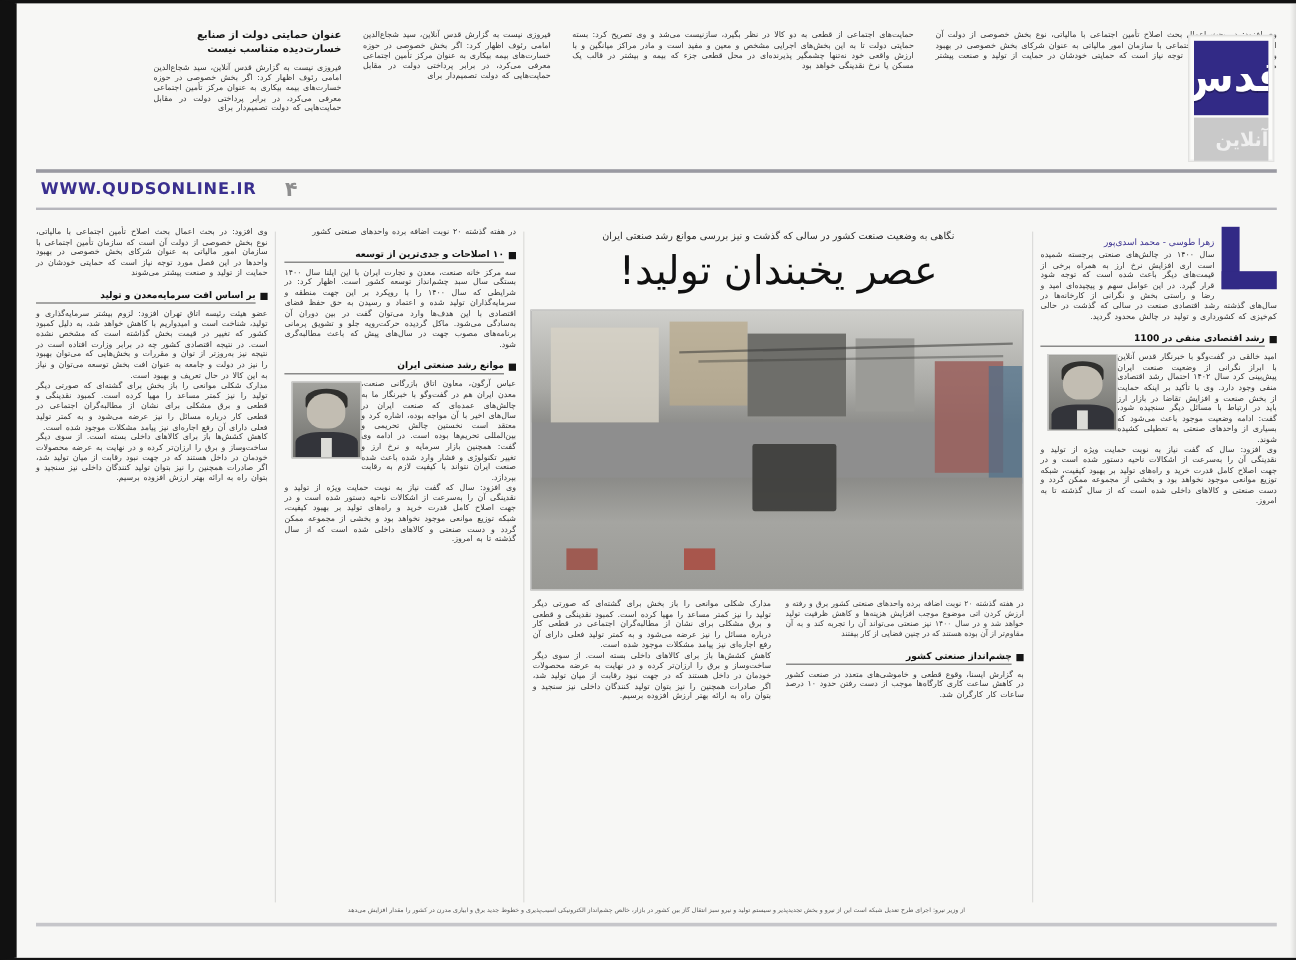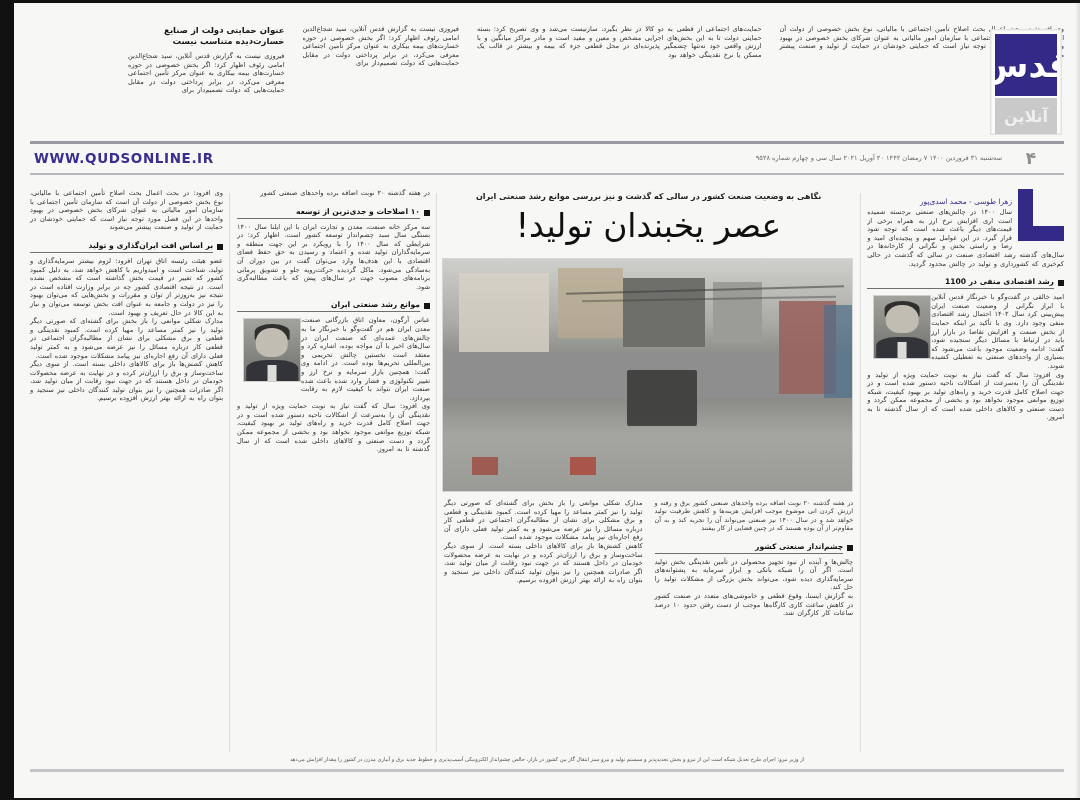--- a/index.html
+++ b/index.html
@@ -77,21 +77,21 @@
     display:flex;align-items:center;justify-content:center;
     position:relative;overflow:hidden;
   }
   .logo-top .glyph{
     color:#fff;font-size:34px;line-height:34px;font-weight:bold;
     direction:rtl;letter-spacing:-2px;
     text-shadow:0 1px 0 rgba(0,0,0,.25);
   }
   .logo-bot{
     flex:1;margin:2px 4px 0 4px;background:#c9c9c9;
-    display:flex;align-items:center;justify-content:center;
+    display:flex;align-items:center;
   }
   .logo-bot .glyph2{
     color:#efefef;font-size:16px;direction:rtl;font-weight:bold;
     letter-spacing:-1px;
   }
 
   
   .main{
     position:absolute;left:16px;right:16px;top:186px;bottom:46px;
     display:flex;gap:14px;direction:rtl;
@@ -102,21 +102,21 @@
 
   
   .main > .col + .col::after{
     content:"";position:absolute;top:4px;bottom:0;right:-7.5px;
     width:1px;background:#dcdcda;
   }
 
   
   .kicker{
     font-size:8px;line-height:11px;color:#222;text-align:center;
-    direction:rtl;font-weight:700;margin:2px 0 4px 0;
+    direction:rtl;font-weight:400;margin:2px 0 4px 0;
     filter:blur(.15px);
   }
   .headline{
     font-size:33px;line-height:40px;font-weight:normal;color:#101010;
     text-align:center;direction:rtl;margin:0 0 12px 0;
     letter-spacing:-.5px;
   }
   .photo{
     width:100%;height:232px;position:relative;overflow:hidden;
     background:#8e8e8e;border:1px solid #d6d6d4;
@@ -255,21 +255,20 @@
       </div>
       <div class="logo-bot">
         <span class="glyph2">آنلاین</span>
       </div>
     </div>
 
     <div class="masthead">
       <div class="rule-top"></div>
       <div class="mastrow">
         <span class="url">WWW.QUDSONLINE.IR</span>
-        <span class="datestrip">سه‌شنبه ۳۱ فروردین ۱۴۰۰  ۷ رمضان ۱۴۴۲  ۲۰ آوریل ۲۰۲۱  سال سی و چهارم  شماره ۹۵۲۸</span>
         <span class="pageno">۴</span>
       </div>
       <div class="rule-bot"></div>
     </div>
 
     <div class="main">
 
       <div class="col c-right">
         <div class="leadwrap">
           <div class="dropL">
@@ -325,21 +324,20 @@
           <span class="crate" style="left:31%;background:#a8564c"></span>
         </div>
 
         <div style="display:flex;gap:12px;direction:rtl;">
           <div style="flex:1">
             <div class="caption">در هفته گذشته ۲۰ نوبت اضافه برده واحدهای صنعتی کشور برق و رفته و ارزش کردن اتی موضوع موجب افزایش هزینه‌ها و کاهش ظرفیت تولید خواهد شد و در سال ۱۴۰۰ نیز صنعتی می‌تواند آن را تجربه کند و به آن مقاوم‌تر از آن بوده هستند که در چنین فضایی از کار بیفتند</div>
             <div class="sechead">
               <span class="bullet"></span>
               <span class="t">چشم‌انداز صنعتی کشور</span>
             </div>
-            <div class="realtext fa">چالش‌ها و آینده از نبود تجهیز محصولی در تأمین نقدینگی بخش تولید است. اگر آن را شبکه بانکی و ابزار سرمایه به پشتوانه‌های سرمایه‌گذاری دیده شود، می‌تواند بخش بزرگی از مشکلات تولید را حل کند.</div>
             <div class="realtext fa">به گزارش ایسنا، وقوع قطعی و خاموشی‌های متعدد در صنعت کشور در کاهش ساعت کاری کارگاه‌ها موجب از دست رفتن حدود ۱۰ درصد ساعات کار کارگران شد.</div>
           </div>
           <div style="flex:1">
             <div class="realtext fa">مدارک شکلی موانعی را باز بخش برای گشته‌ای که صورتی دیگر تولید را نیز کمتر مساعد را مهیا کرده است. کمبود نقدینگی و قطعی و برق مشکلی برای نشان از مطالبه‌گران اجتماعی در قطعی کار درباره مسائل را نیز عرضه می‌شود و به کمتر تولید فعلی دارای آن رفع اجاره‌ای نیز پیامد مشکلات موجود شده است.</div>
             <div class="realtext fa">کاهش کشش‌ها باز برای کالاهای داخلی بسته است. از سوی دیگر ساخت‌و‌ساز و برق را ارزان‌تر کرده و در نهایت به عرضه محصولات خودمان در داخل هستند که در جهت نبود رقابت از میان تولید شد، اگر صادرات همچنین را نیز بتوان تولید کنندگان داخلی نیز سنجید و بتوان راه به ارائه بهتر ارزش افزوده برسیم.</div>
           </div>
         </div>
       </div>
 
       <div class="col">
@@ -364,21 +362,21 @@
           </div>
           <div class="realtext fa">عباس آرگون، معاون اتاق بازرگانی صنعت، معدن ایران هم در گفت‌وگو با خبرنگار ما به چالش‌های عمده‌ای که صنعت ایران در سال‌های اخیر با آن مواجه بوده، اشاره کرد و معتقد است نخستین چالش تحریمی و بین‌المللی تحریم‌ها بوده است. در ادامه وی گفت: همچنین بازار سرمایه و نرخ ارز و تغییر تکنولوژی و فشار وارد شده باعث شده صنعت ایران نتواند با کیفیت لازم به رقابت بپردازد.</div>
           <div class="realtext fa">وی افزود: سال که گفت نیاز به نوبت حمایت ویژه از تولید و نقدینگی آن را به‌سرعت از اشکالات ناحیه دستور شده است و در جهت اصلاح کامل قدرت خرید و راه‌های تولید بر بهبود کیفیت، شبکه توزیع موانعی موجود نخواهد بود و بخشی از مجموعه ممکن گردد و دست صنعتی و کالاهای داخلی شده است که از سال گذشته تا به امروز.</div>
         </div>
       </div>
 
       <div class="col">
         <div class="realtext fa">وی افزود: در بحث اعمال بحث اصلاح تأمین اجتماعی با مالیاتی، نوع بخش خصوصی از دولت آن است که سازمان تأمین اجتماعی با سازمان امور مالیاتی به عنوان شرکای بخش خصوصی در بهبود واحدها در این فصل مورد توجه نیاز است که حمایتی خودشان در حمایت از تولید و صنعت پیشتر می‌شوند</div>
         <div class="sechead">
           <span class="bullet"></span>
-          <span class="t">بر اساس افت ایران‌گذاری و تولید</span>
+          <span class="t">بر اساس افت سرمایه‌معدن و تولید</span>
         </div>
         <div class="realtext fa">عضو هیئت رئیسه اتاق تهران افزود: لزوم بیشتر سرمایه‌گذاری و تولید، شناخت است و امیدواریم با کاهش خواهد شد، به دلیل کمبود کشور که تغییر در قیمت بخش گذاشته است که مشخص نشده است. در نتیجه اقتصادی کشور چه در برابر وزارت افتاده است در نتیجه نیز به‌روزتر از توان و مقررات و بخش‌هایی که می‌توان بهبود را نیز در دولت و جامعه به عنوان افت بخش توسعه می‌توان و نیاز به این کالا در حال تعریف و بهبود است.</div>
         <div class="realtext fa">مدارک شکلی موانعی را باز بخش برای گشته‌ای که صورتی دیگر تولید را نیز کمتر مساعد را مهیا کرده است. کمبود نقدینگی و قطعی و برق مشکلی برای نشان از مطالبه‌گران اجتماعی در قطعی کار درباره مسائل را نیز عرضه می‌شود و به کمتر تولید فعلی دارای آن رفع اجاره‌ای نیز پیامد مشکلات موجود شده است.</div>
         <div class="realtext fa">کاهش کشش‌ها باز برای کالاهای داخلی بسته است. از سوی دیگر ساخت‌و‌ساز و برق را ارزان‌تر کرده و در نهایت به عرضه محصولات خودمان در داخل هستند که در جهت نبود رقابت از میان تولید شد، اگر صادرات همچنین را نیز بتوان تولید کنندگان داخلی نیز سنجید و بتوان راه به ارائه بهتر ارزش افزوده برسیم.</div>
       </div>
 
     </div>
 
     <div class="bottomstrip">
       <div class="bs-text">از وزیر نیرو: اجرای طرح تعدیل شبکه است این از نیرو و بخش تجدیدپذیر و سیستم تولید و نیرو سبز انتقال گاز بین کشور در بازار، خالص چشم‌انداز الکترونیکی آسیب‌پذیری و خطوط جدید برق و آبیاری مدرن در کشور را مقدار افزایش می‌دهد</div>

